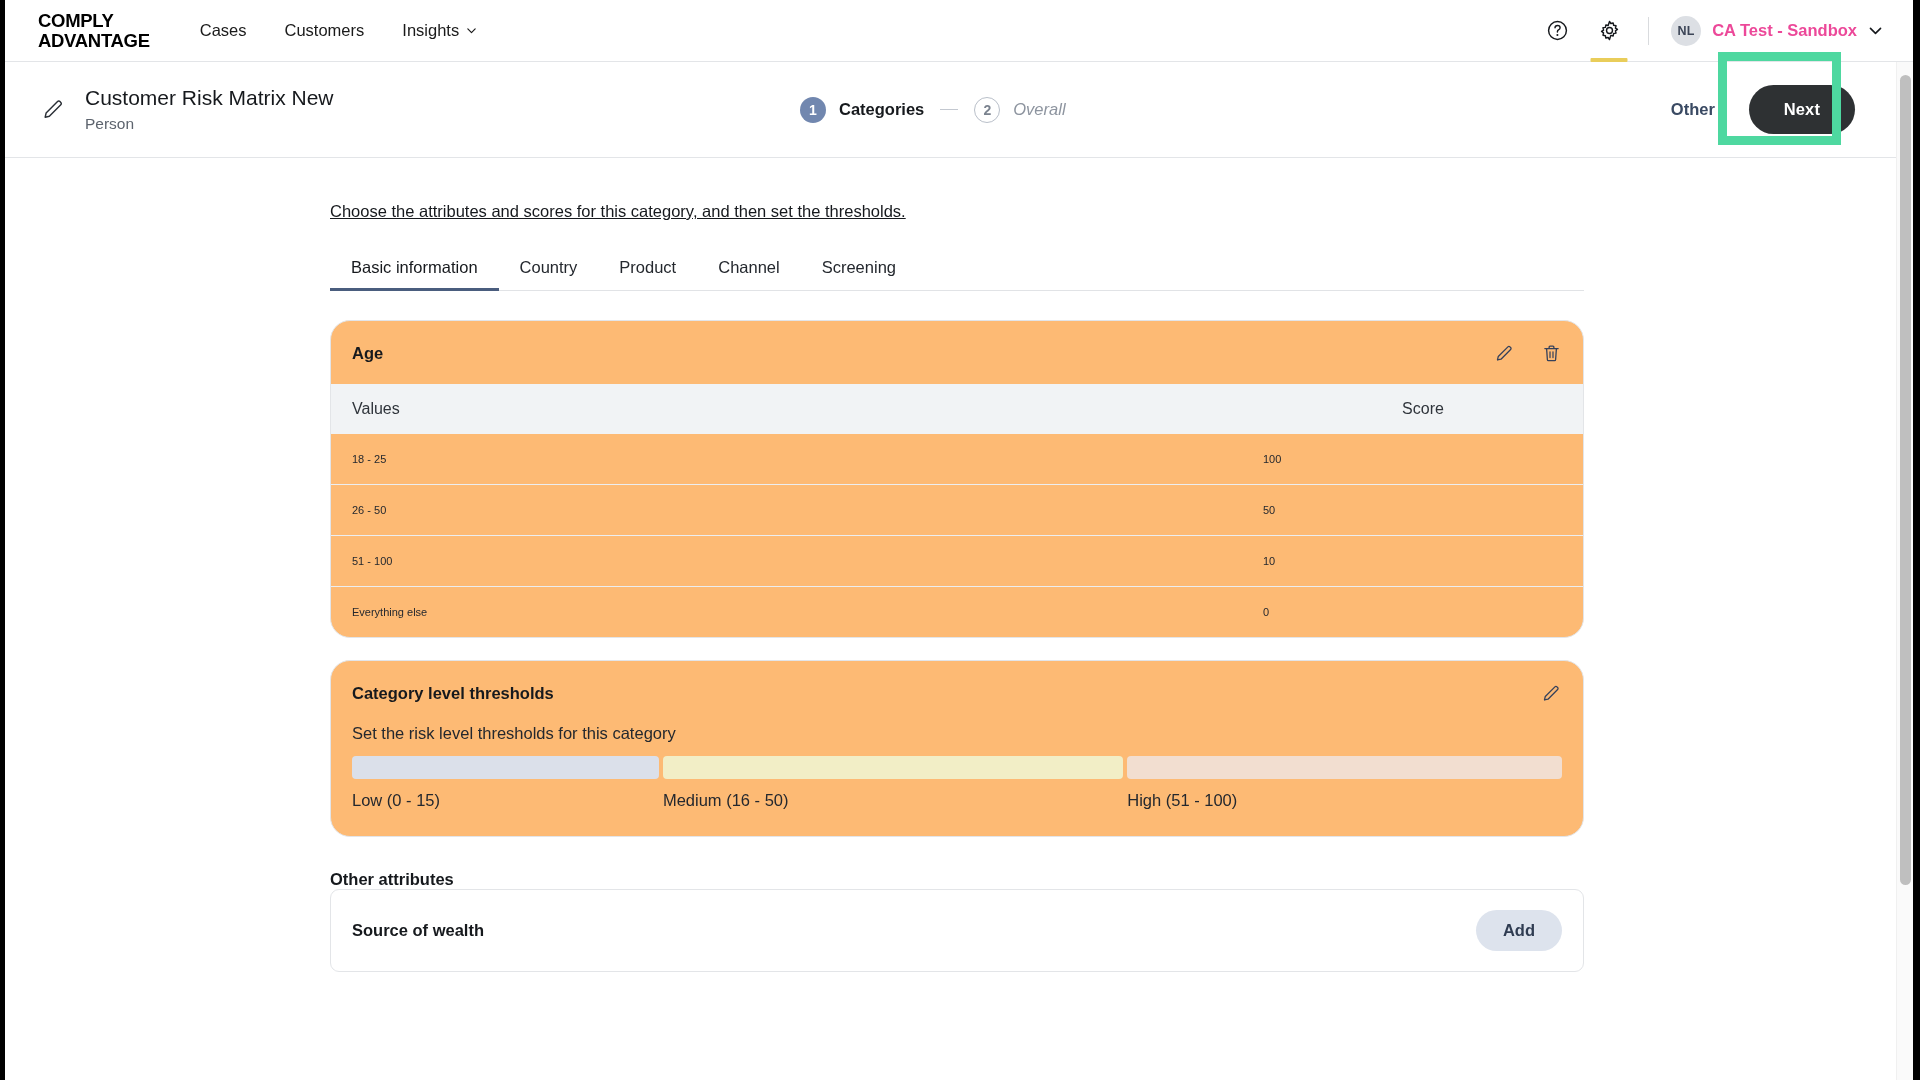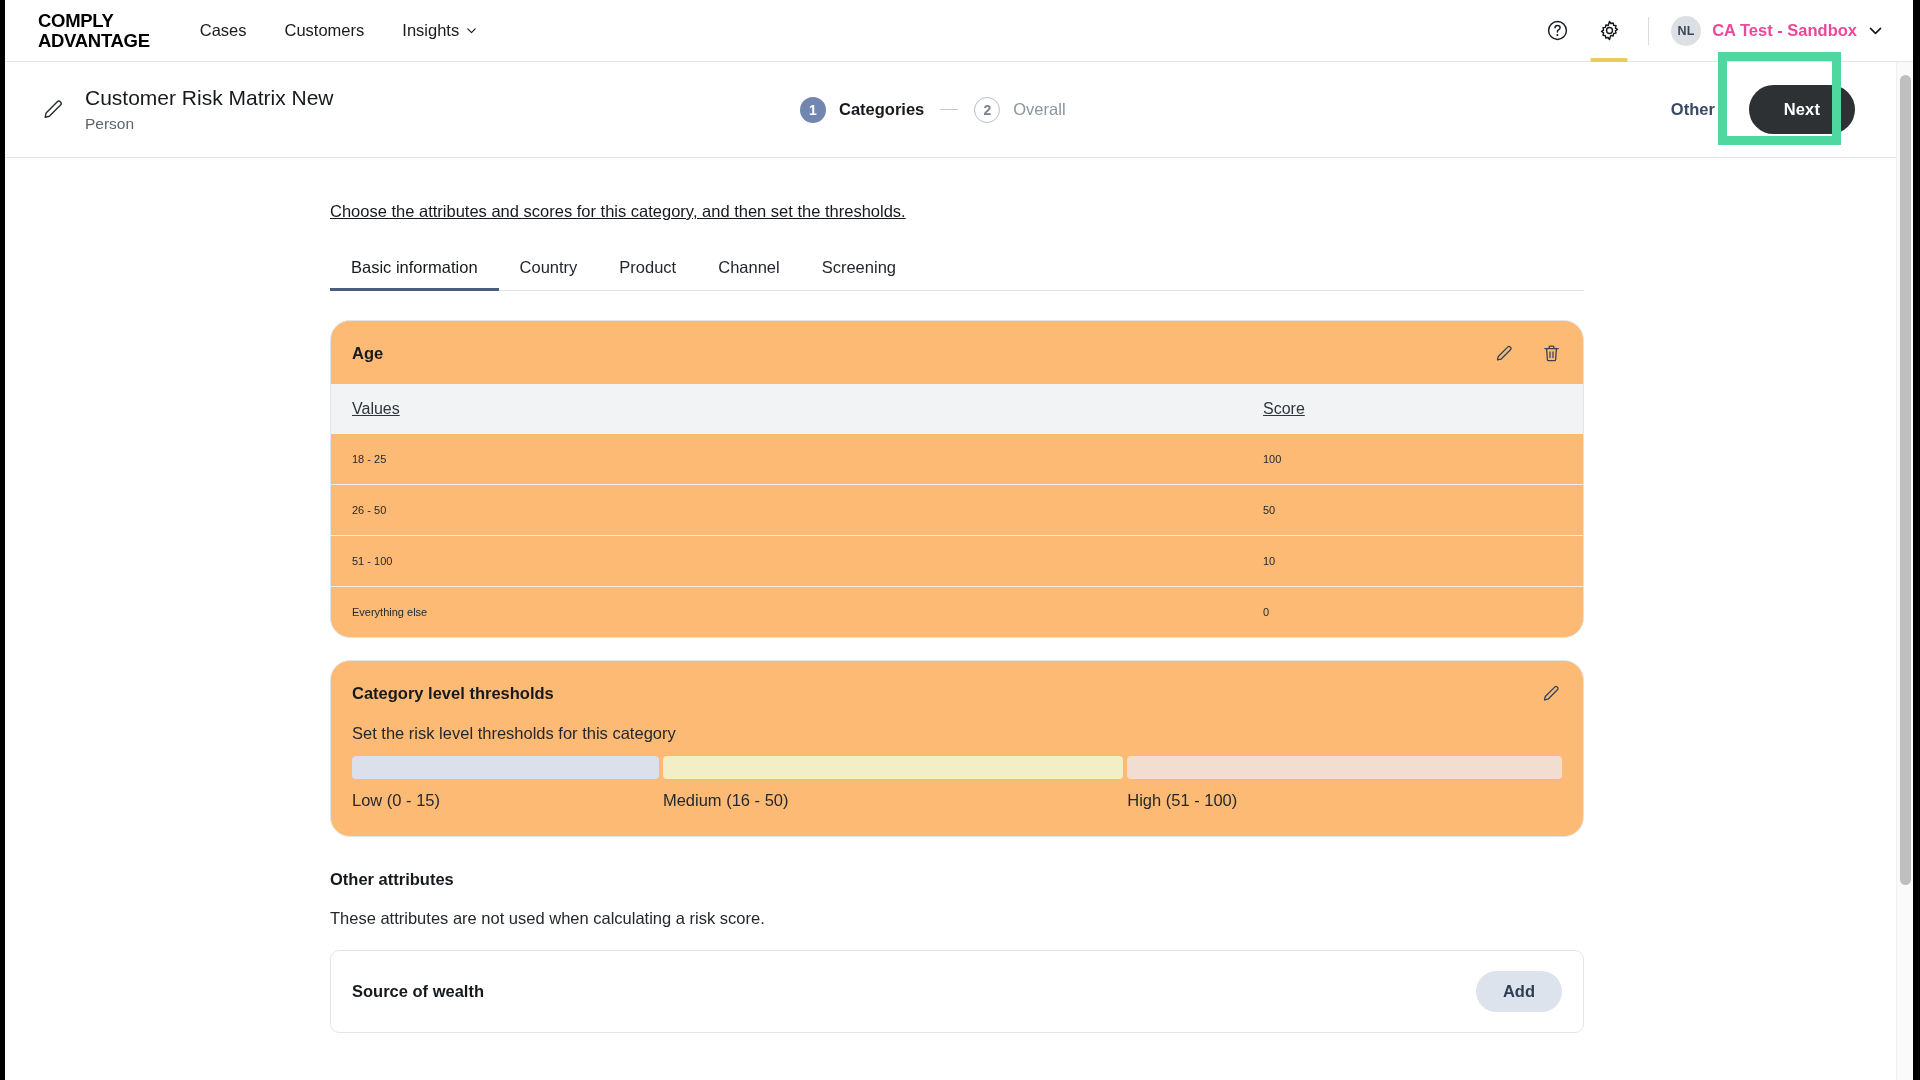--- a/index.html
+++ b/index.html
@@ -75,21 +75,21 @@
   .step { display: flex; align-items: center; gap: 13px; }
   .step-num {
     width: 26px; height: 26px; border-radius: 50%;
     display: flex; align-items: center; justify-content: center;
     font-size: 14px; font-weight: 600;
   }
   .step-num.active { background: #7187af; color: #fff; }
   .step-num.inactive { border: 1.5px solid #b9bfc9; color: #7a828e; background: #fff; }
   .step-label { font-size: 16.5px; }
   .step-label.active { color: #16191d; font-weight: 700; }
-  .step-label.inactive { color: #8d949f; }
+  .step-label.inactive { color: #8d949f; font-style: italic; }
   .step-dash { width: 18px; height: 1.5px; background: #c3c8d0; margin: 0 16px; }
 
   .header-actions { margin-left: auto; display: flex; align-items: center; margin-right: 0; }
   .cancel-btn {
     font-size: 16.5px; font-weight: 700; color: #3a4a63; cursor: pointer;
     padding: 8px 6px; background: none; border: none; font-family: inherit;
   }
   .next-wrap {
     position: relative; margin-left: 28px; margin-right: 62px;
     display: flex; align-items: center; justify-content: center;
@@ -139,24 +139,24 @@
     display: flex; align-items: center; padding: 22px 21px 20px 21px;
   }
   .card-title { font-size: 16.5px; font-weight: 700; color: #16191d; }
   .card-icons { margin-left: auto; display: flex; align-items: center; gap: 26px; }
   .ic { width: 21px; height: 21px; display: flex; align-items: center; justify-content: center; cursor: pointer; }
 
   
   .tbl { width: 100%; border-collapse: collapse; }
   .tbl thead th {
     background: #f1f3f5; font-size: 16px; font-weight: 400; color: #2f343b;
-    text-align: left; padding: 16px 0 16px 0; border: none; text-decoration: underline;
+    text-align: left; padding: 16px 0 16px 0; border: none;
   }
   .tbl thead th:first-child { padding-left: 21px; }
-  .tbl thead th.score-col { text-align: left; width: 320px; }
+  .tbl thead th.score-col { text-align: center; width: 320px; }
   .tbl tbody td {
     font-size: 11px; color: #24282e; padding: 19px 0 19px 0;
     border-bottom: 1px solid #eceef0;
   }
   .tbl tbody td:first-child { padding-left: 21px; }
   .tbl tbody tr:last-child td { border-bottom: none; }
   .tbl tbody td.score-col { width: 320px; }
 
   
   .thr-body { padding: 0 21px 26px 21px; }
@@ -362,21 +362,20 @@
           </div>
           <div class="thr-labels">
             <div class="thr-lab" style="flex:24;">Low (0 - 15)</div>
             <div class="thr-lab" style="flex:36;">Medium (16 - 50)</div>
             <div class="thr-lab" style="flex:34;">High (51 - 100)</div>
           </div>
         </div>
       </div>
 
       <div class="section-title">Other attributes</div>
-      <div class="section-desc">These attributes are not used when calculating a risk score.</div>
 
       <div class="attr-card">
         <div class="attr-title">Source of wealth</div>
         <button class="add-btn">Add</button>
       </div>
 
     </div>
   </div>
 
   <div class="scrollbar-track">

